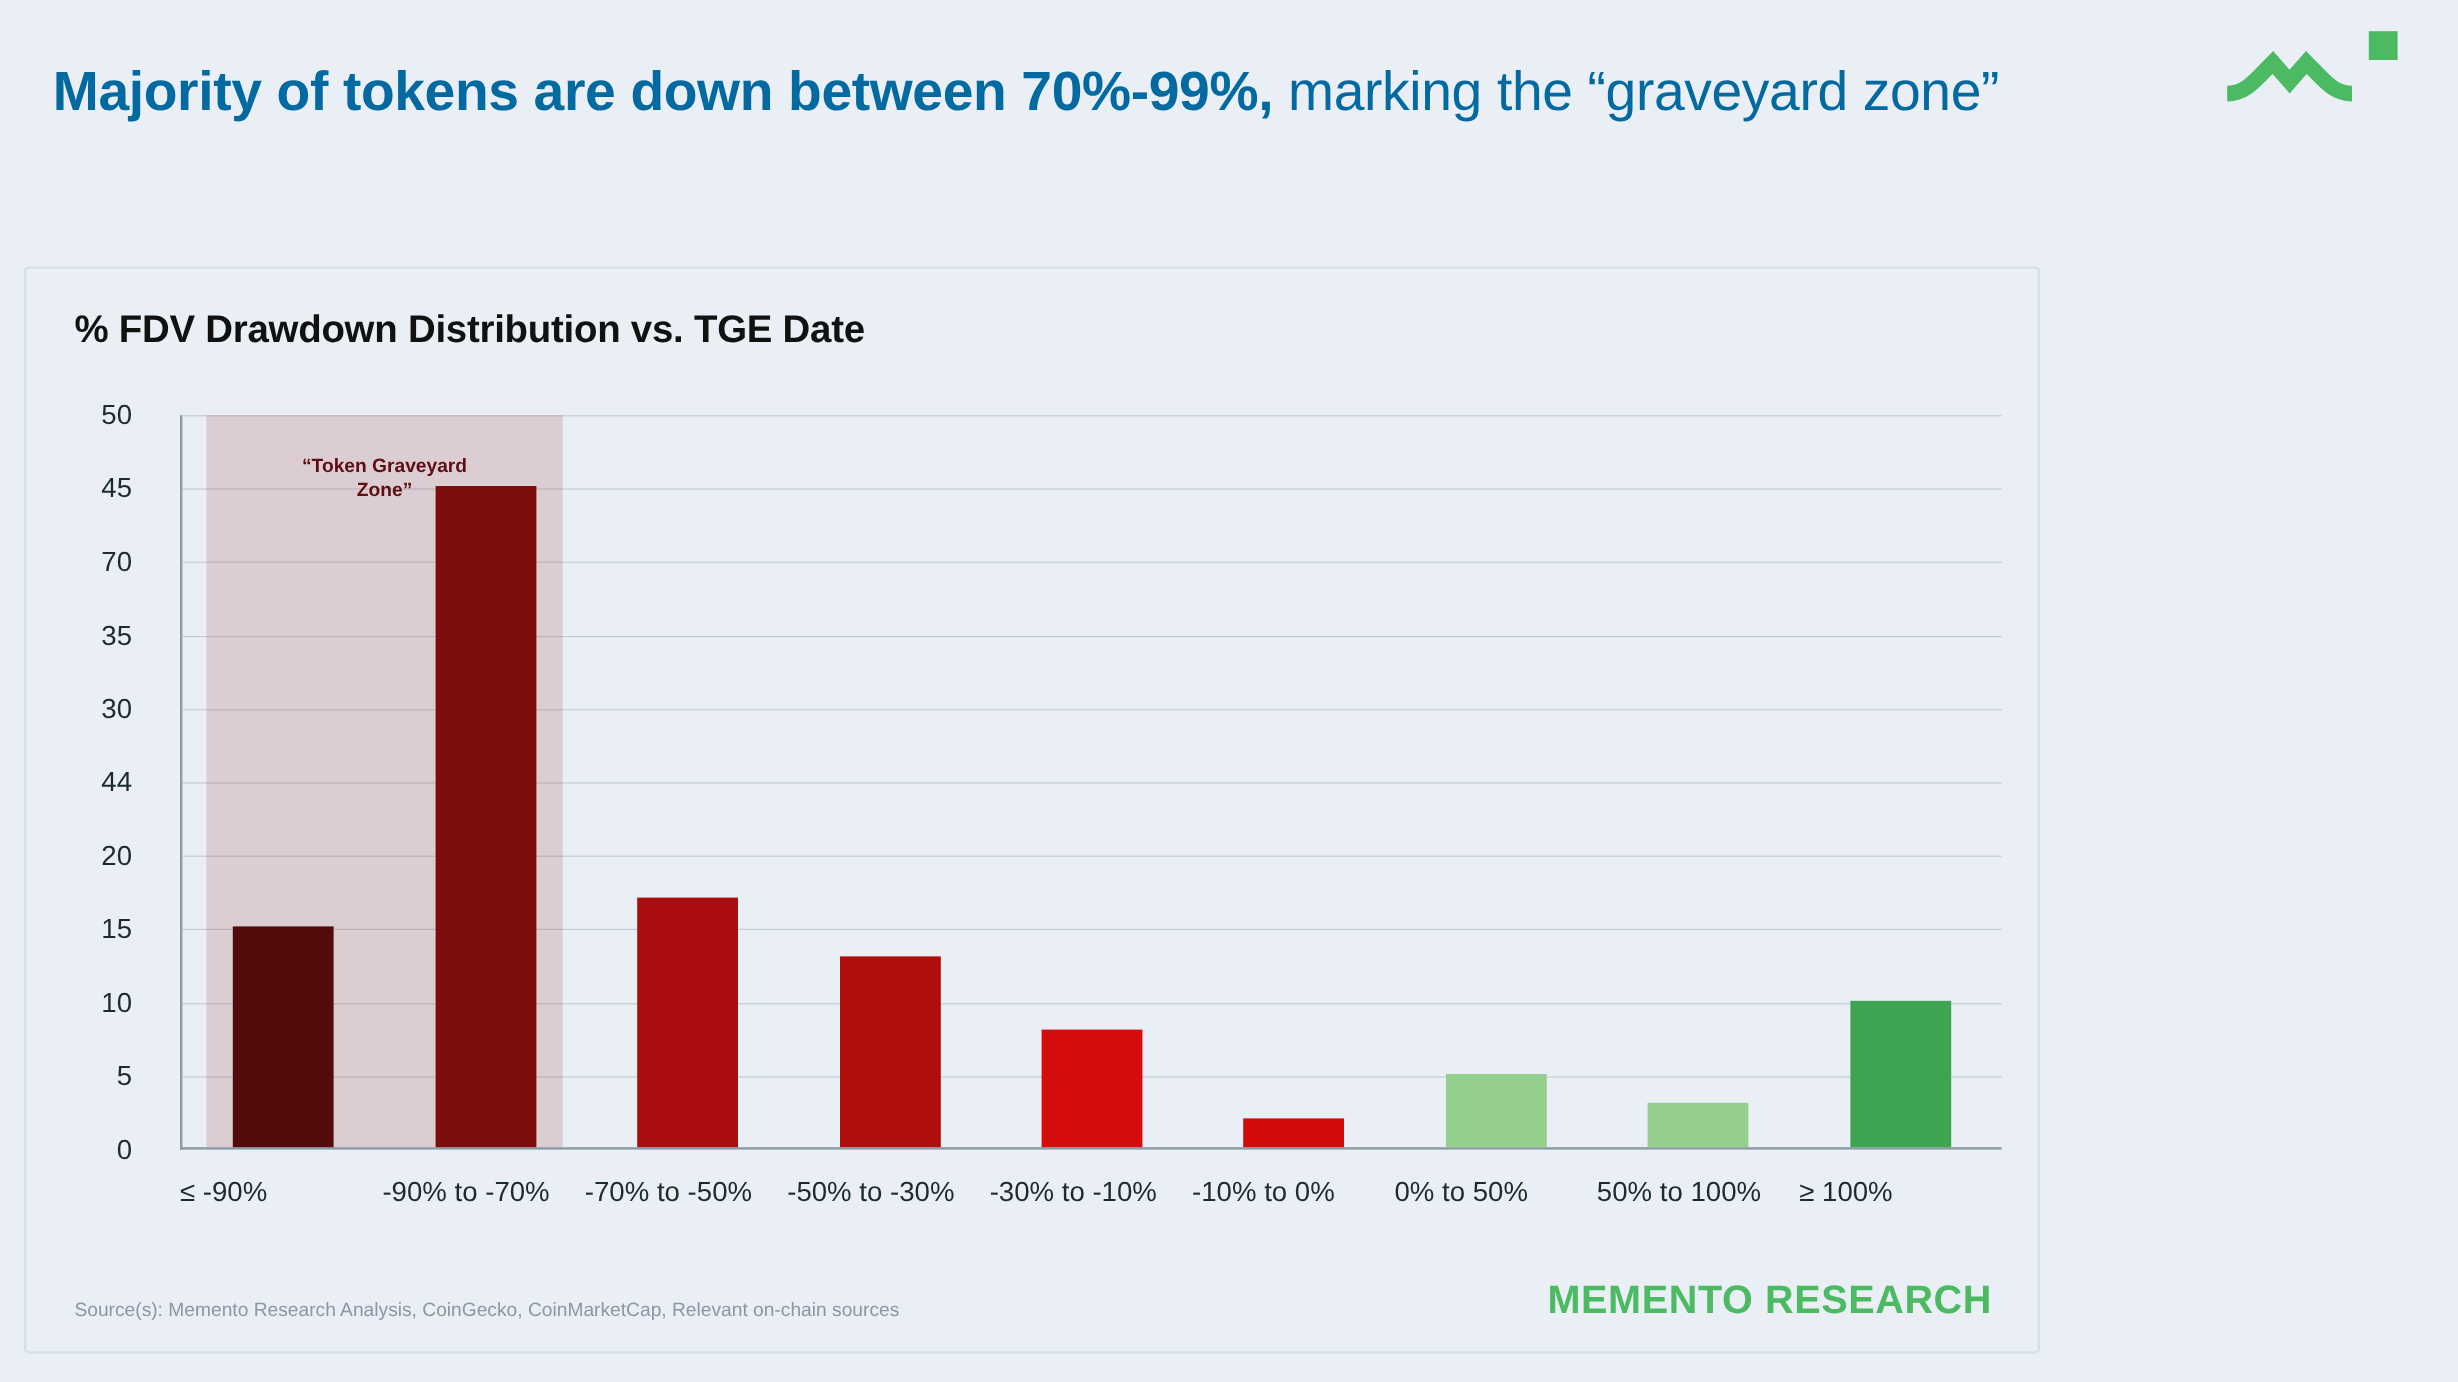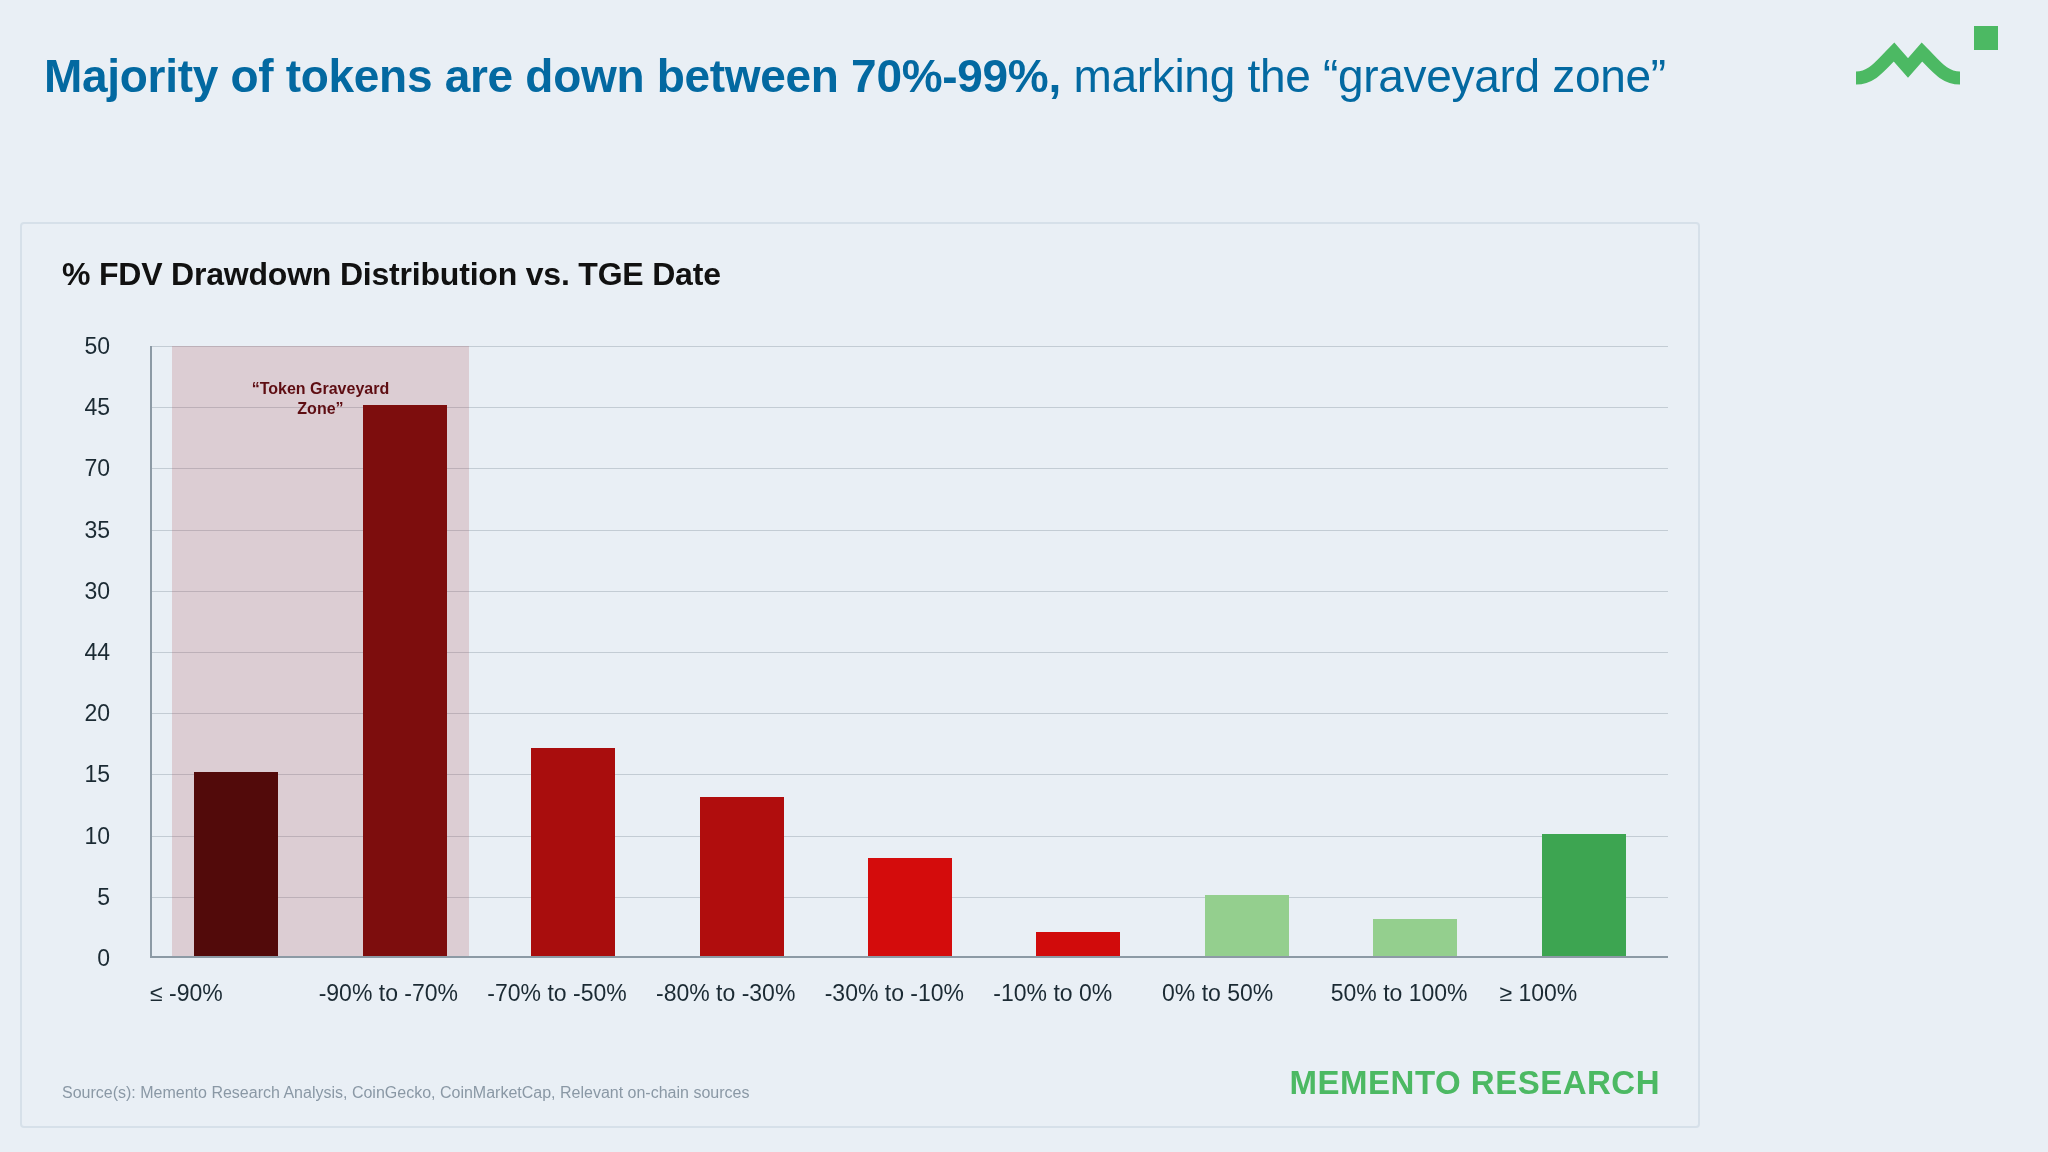--- a/index.html
+++ b/index.html
@@ -263,21 +263,21 @@
             </div>
             <div class="bar-slot">
               <div class="bar" style="height: 122.4px; background: rgb(61, 165, 81);"></div>
             </div>
           </div>
       </div>
       <div class="x-axis" id="x-axis">
           <div class="x-label">≤ -90%</div>
           <div class="x-label">-90% to -70%</div>
           <div class="x-label">-70% to -50%</div>
-          <div class="x-label">-80% to -30%</div>
+          <div class="x-label">-50% to -30%</div>
           <div class="x-label">-30% to -10%</div>
           <div class="x-label">-10% to 0%</div>
           <div class="x-label">0% to 50%</div>
           <div class="x-label">50% to 100%</div>
           <div class="x-label">≥ 100%</div>
         </div>
     </div>
 
     <div class="footnote">
       <div>Source(s): Memento Research Analysis, CoinGecko, CoinMarketCap, Relevant on-chain sources</div>

